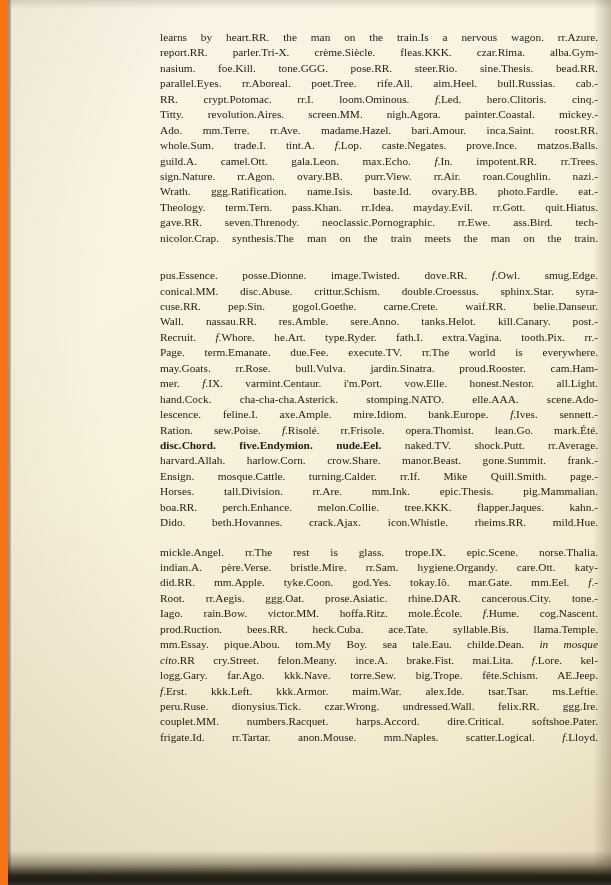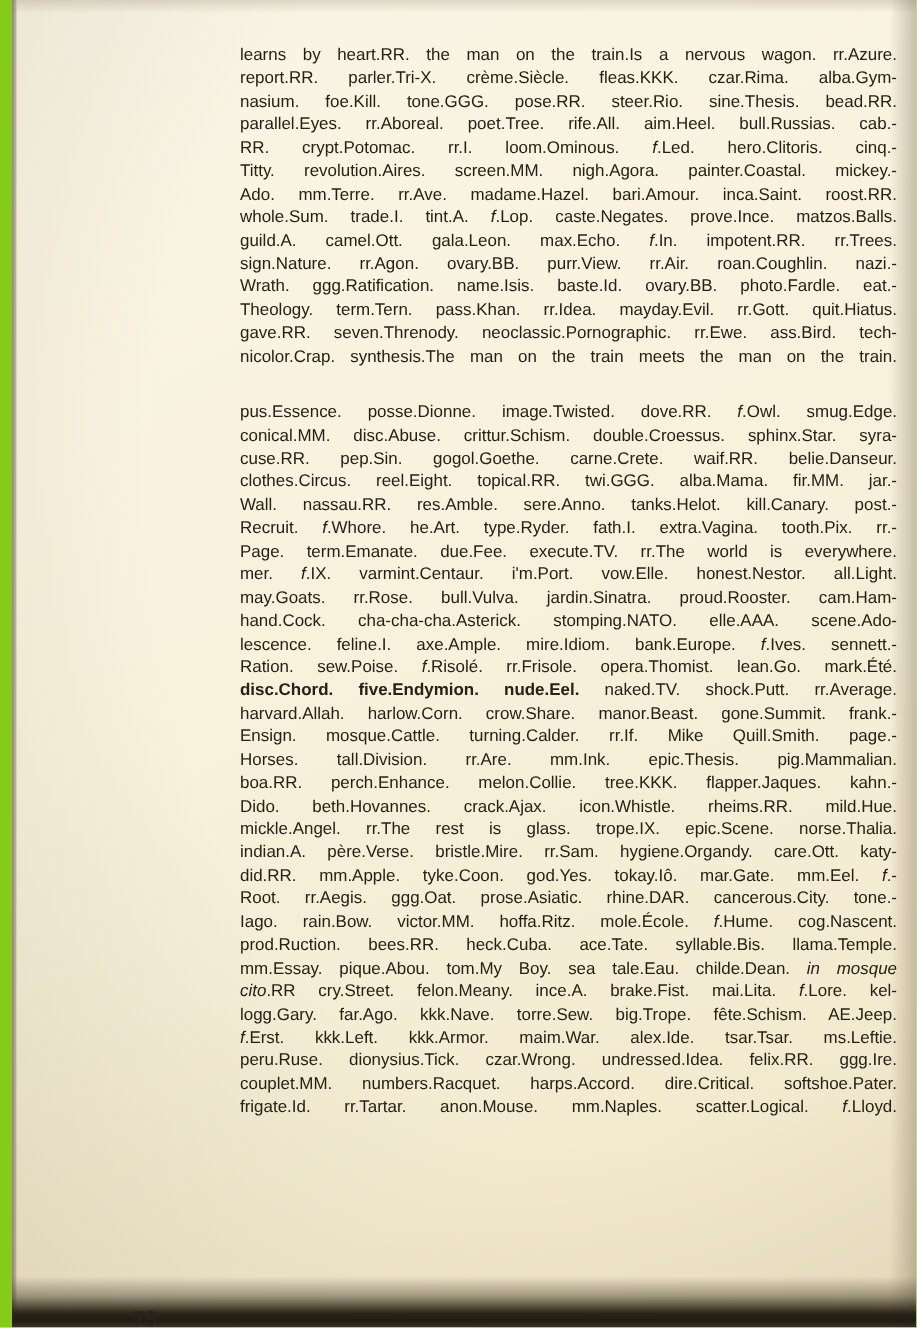--- a/index.html
+++ b/index.html
@@ -5,22 +5,22 @@
   html, body {
     margin: 0;
     padding: 0;
     background: #e9e6de;
   }
   .scan {
     position: relative;
     width: 611px;
     height: 885px;
     overflow: hidden;
-    background: #84cc16; 
-    font-family: Liberation Sans, sans-serif;
+    background: #f97316; 
+    font-family: Liberation Serif, serif;
   }
   .paper {
     position: absolute;
     left: 8px;
     top: 0;
     width: 603px;
     height: 885px;
     background:
       
       linear-gradient(270deg, rgba(96,84,58,.32) 0, rgba(96,84,58,0) 3%),
@@ -57,21 +57,21 @@
     position: absolute;
     left: 160px;
     top: 30px;
     width: 438px;
     color: #262017;
     font-size: 11.3px;
     line-height: 15.45px;
   }
   .para { margin: 0; }
   .para:nth-child(2) { margin-top: 22px; }
-  .para:nth-child(3) { }
+  .para:nth-child(3) { margin-top: 14px; }
   .ln {
     text-align: justify;
     text-align-last: justify;
     height: 15.45px;
     overflow: hidden;
     word-spacing: 1px;
   }
   .ln b { font-weight: bold; }
   .ln i { font-style: italic; }
   .folio {
@@ -104,26 +104,25 @@
         <div class="ln">sign.Nature. rr.Agon. ovary.BB. purr.View. rr.Air. roan.Coughlin. nazi.-</div>
         <div class="ln">Wrath. ggg.Ratification. name.Isis. baste.Id. ovary.BB. photo.Fardle. eat.-</div>
         <div class="ln">Theology. term.Tern. pass.Khan. rr.Idea. mayday.Evil. rr.Gott. quit.Hiatus.</div>
         <div class="ln">gave.RR. seven.Threnody. neoclassic.Pornographic. rr.Ewe. ass.Bird. tech-</div>
         <div class="ln">nicolor.Crap. synthesis.The man on the train meets the man on the train.</div>
       </div>
       <div class="para">
         <div class="ln">pus.Essence. posse.Dionne. image.Twisted. dove.RR. <i>f</i>.Owl. smug.Edge.</div>
         <div class="ln">conical.MM. disc.Abuse. crittur.Schism. double.Croessus. sphinx.Star. syra-</div>
         <div class="ln">cuse.RR. pep.Sin. gogol.Goethe. carne.Crete. waif.RR. belie.Danseur.</div>
-        <div class="ln">clothes.Circus. reel.Eight. topical.RR. twi.GGG. alba.Mama. fir.MM. jar.-</div>
         <div class="ln">Wall. nassau.RR. res.Amble. sere.Anno. tanks.Helot. kill.Canary. post.-</div>
         <div class="ln">Recruit. <i>f</i>.Whore. he.Art. type.Ryder. fath.I. extra.Vagina. tooth.Pix. rr.-</div>
         <div class="ln">Page. term.Emanate. due.Fee. execute.TV. rr.The world is everywhere.</div>
+        <div class="ln">may.Goats. rr.Rose. bull.Vulva. jardin.Sinatra. proud.Rooster. cam.Ham-</div>
         <div class="ln">mer. <i>f</i>.IX. varmint.Centaur. i'm.Port. vow.Elle. honest.Nestor. all.Light.</div>
-        <div class="ln">may.Goats. rr.Rose. bull.Vulva. jardin.Sinatra. proud.Rooster. cam.Ham-</div>
         <div class="ln">hand.Cock. cha-cha-cha.Asterick. stomping.NATO. elle.AAA. scene.Ado-</div>
         <div class="ln">lescence. feline.I. axe.Ample. mire.Idiom. bank.Europe. <i>f</i>.Ives. sennett.-</div>
         <div class="ln">Ration. sew.Poise. <i>f</i>.Risolé. rr.Frisole. opera.Thomist. lean.Go. mark.Été.</div>
         <div class="ln"><b>disc.Chord. five.Endymion. nude.Eel.</b> naked.TV. shock.Putt. rr.Average.</div>
         <div class="ln">harvard.Allah. harlow.Corn. crow.Share. manor.Beast. gone.Summit. frank.-</div>
         <div class="ln">Ensign. mosque.Cattle. turning.Calder. rr.If. Mike Quill.Smith. page.-</div>
         <div class="ln">Horses. tall.Division. rr.Are. mm.Ink. epic.Thesis. pig.Mammalian.</div>
         <div class="ln">boa.RR. perch.Enhance. melon.Collie. tree.KKK. flapper.Jaques. kahn.-</div>
         <div class="ln">Dido. beth.Hovannes. crack.Ajax. icon.Whistle. rheims.RR. mild.Hue.</div>
       </div>
@@ -131,19 +130,19 @@
         <div class="ln">mickle.Angel. rr.The rest is glass. trope.IX. epic.Scene. norse.Thalia.</div>
         <div class="ln">indian.A. père.Verse. bristle.Mire. rr.Sam. hygiene.Organdy. care.Ott. katy-</div>
         <div class="ln">did.RR. mm.Apple. tyke.Coon. god.Yes. tokay.Iô. mar.Gate. mm.Eel. <i>f</i>.-</div>
         <div class="ln">Root. rr.Aegis. ggg.Oat. prose.Asiatic. rhine.DAR. cancerous.City. tone.-</div>
         <div class="ln">Iago. rain.Bow. victor.MM. hoffa.Ritz. mole.École. <i>f</i>.Hume. cog.Nascent.</div>
         <div class="ln">prod.Ruction. bees.RR. heck.Cuba. ace.Tate. syllable.Bis. llama.Temple.</div>
         <div class="ln">mm.Essay. pique.Abou. tom.My Boy. sea tale.Eau. childe.Dean. <i>in mosque</i></div>
         <div class="ln"><i>cito</i>.RR cry.Street. felon.Meany. ince.A. brake.Fist. mai.Lita. <i>f</i>.Lore. kel-</div>
         <div class="ln">logg.Gary. far.Ago. kkk.Nave. torre.Sew. big.Trope. fête.Schism. AE.Jeep.</div>
         <div class="ln"><i>f</i>.Erst. kkk.Left. kkk.Armor. maim.War. alex.Ide. tsar.Tsar. ms.Leftie.</div>
-        <div class="ln">peru.Ruse. dionysius.Tick. czar.Wrong. undressed.Idea. felix.RR. ggg.Ire.</div>
+        <div class="ln">peru.Ruse. dionysius.Tick. czar.Wrong. undressed.Wall. felix.RR. ggg.Ire.</div>
         <div class="ln">couplet.MM. numbers.Racquet. harps.Accord. dire.Critical. softshoe.Pater.</div>
         <div class="ln">frigate.Id. rr.Tartar. anon.Mouse. mm.Naples. scatter.Logical. <i>f</i>.Lloyd.</div>
       </div>
     </div>
   <div class="folio">79</div>
 </div>
 
 </body></html>

